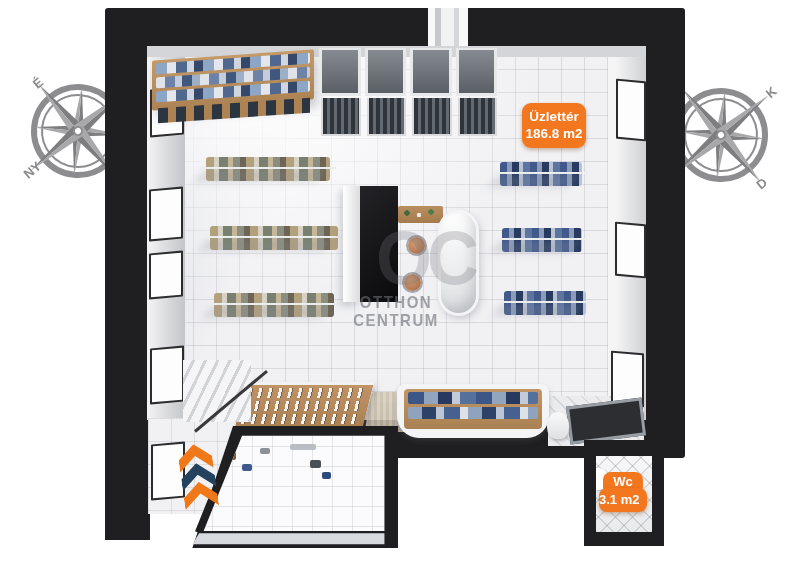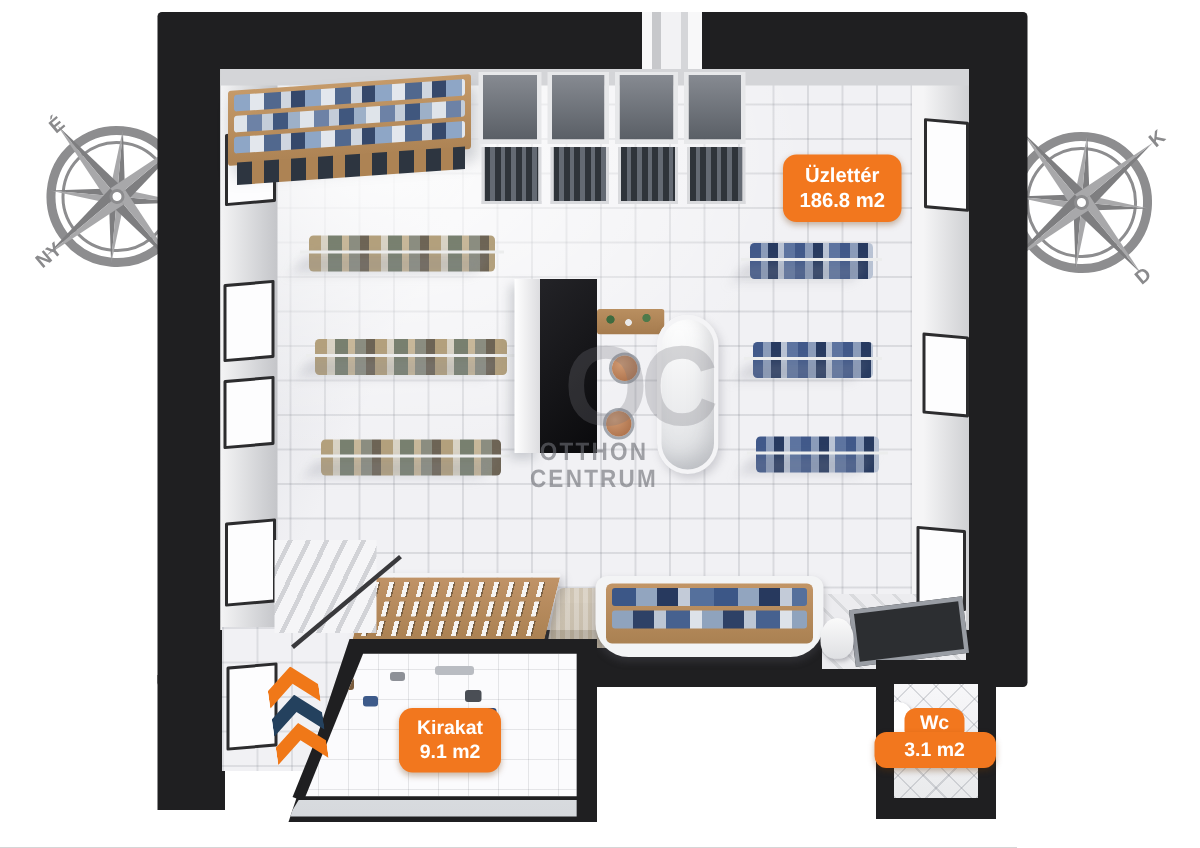--- a/index.html
+++ b/index.html
@@ -159,27 +159,27 @@
         repeating-linear-gradient(45deg,rgba(120,125,135,.25) 0 1px,transparent 1px 12px),
         repeating-linear-gradient(-45deg,rgba(120,125,135,.25) 0 1px,transparent 1px 12px),
         linear-gradient(#f7f7f9,#e9eaec);}
   .wc-sink{left:596px;top:468px;width:12px;height:22px;border-radius:0 9px 9px 0;background:#ffffff;
       box-shadow:1px 1px 2px rgba(90,90,100,.4);z-index:3;}
 
   
   .room-label{background:#f2771e;color:#ffffff;font-weight:bold;text-align:center;
       border-radius:9px;z-index:6;box-shadow:0 2px 4px rgba(110,55,0,.35);}
   .room-label .l1,.room-label .l2{display:block;}
-  #label-shop{left:522px;top:103px;width:79px;padding:5px 0 6px;font-size:13.5px;line-height:17px;}
+  #label-shop{left:522px;top:103px;width:64px;padding:5px 0 6px;font-size:13.5px;line-height:17px;}
   #label-kirakat{left:266px;top:472px;width:68px;padding:5px 0 6px;font-size:13px;line-height:16px;}
   .wc-label{left:592px;top:472px;width:62px;z-index:6;display:flex;flex-direction:column;align-items:center;}
   .wc-label .wc-top{width:40px;background:#f2771e;color:#fff;font-weight:bold;font-size:13px;
       text-align:center;border-radius:8px 8px 3px 3px;padding:2px 0 1px;}
-  .wc-label .wc-bottom{width:81px;background:#f2771e;color:#fff;font-weight:bold;font-size:13px;
-      text-align:center;border-radius:8px;padding:4px 0 5px;margin-top:-2px;
+  .wc-label .wc-bottom{width:48px;background:#f2771e;color:#fff;font-weight:bold;font-size:13px;
+      text-align:left;border-radius:8px;padding:4px 0 5px;margin-top:-2px;
       box-shadow:0 2px 4px rgba(110,55,0,.35);}
 
   
   .wm-oc{left:376px;top:222px;font-size:72px;font-weight:bold;letter-spacing:-5px;z-index:5;
       color:rgba(118,120,126,.28);transform:scaleY(1.05);line-height:1;}
   .wm-text{left:336px;top:295px;width:120px;text-align:center;z-index:5;
       color:rgba(108,110,116,.62);font-weight:bold;font-size:15px;line-height:16px;
       letter-spacing:1.5px;transform:scaleY(1.12);}
 </style>
 </head>
@@ -373,24 +373,20 @@
   </div>
 
   <div class="abs wc-outer"></div>
   <div class="abs wc-floor"></div>
   <div class="abs wc-sink"></div>
 
   <div class="abs room-label" id="label-shop">
     <span class="l1">Üzlettér</span>
     <span class="l2">186.8 m2</span>
   </div>
-  <div class="abs room-label" id="label-kirakat">
-    <span class="l1">Kirakat</span>
-    <span class="l2">9.1 m2</span>
-  </div>
   <div class="abs wc-label">
     <div class="wc-top">Wc</div>
     <div class="wc-bottom">3.1 m2</div>
   </div>
 
   <div class="abs wm-oc">OC</div>
   <div class="abs wm-text">
     <span>OTTHON</span><br>
     <span>CENTRUM</span>
   </div>

